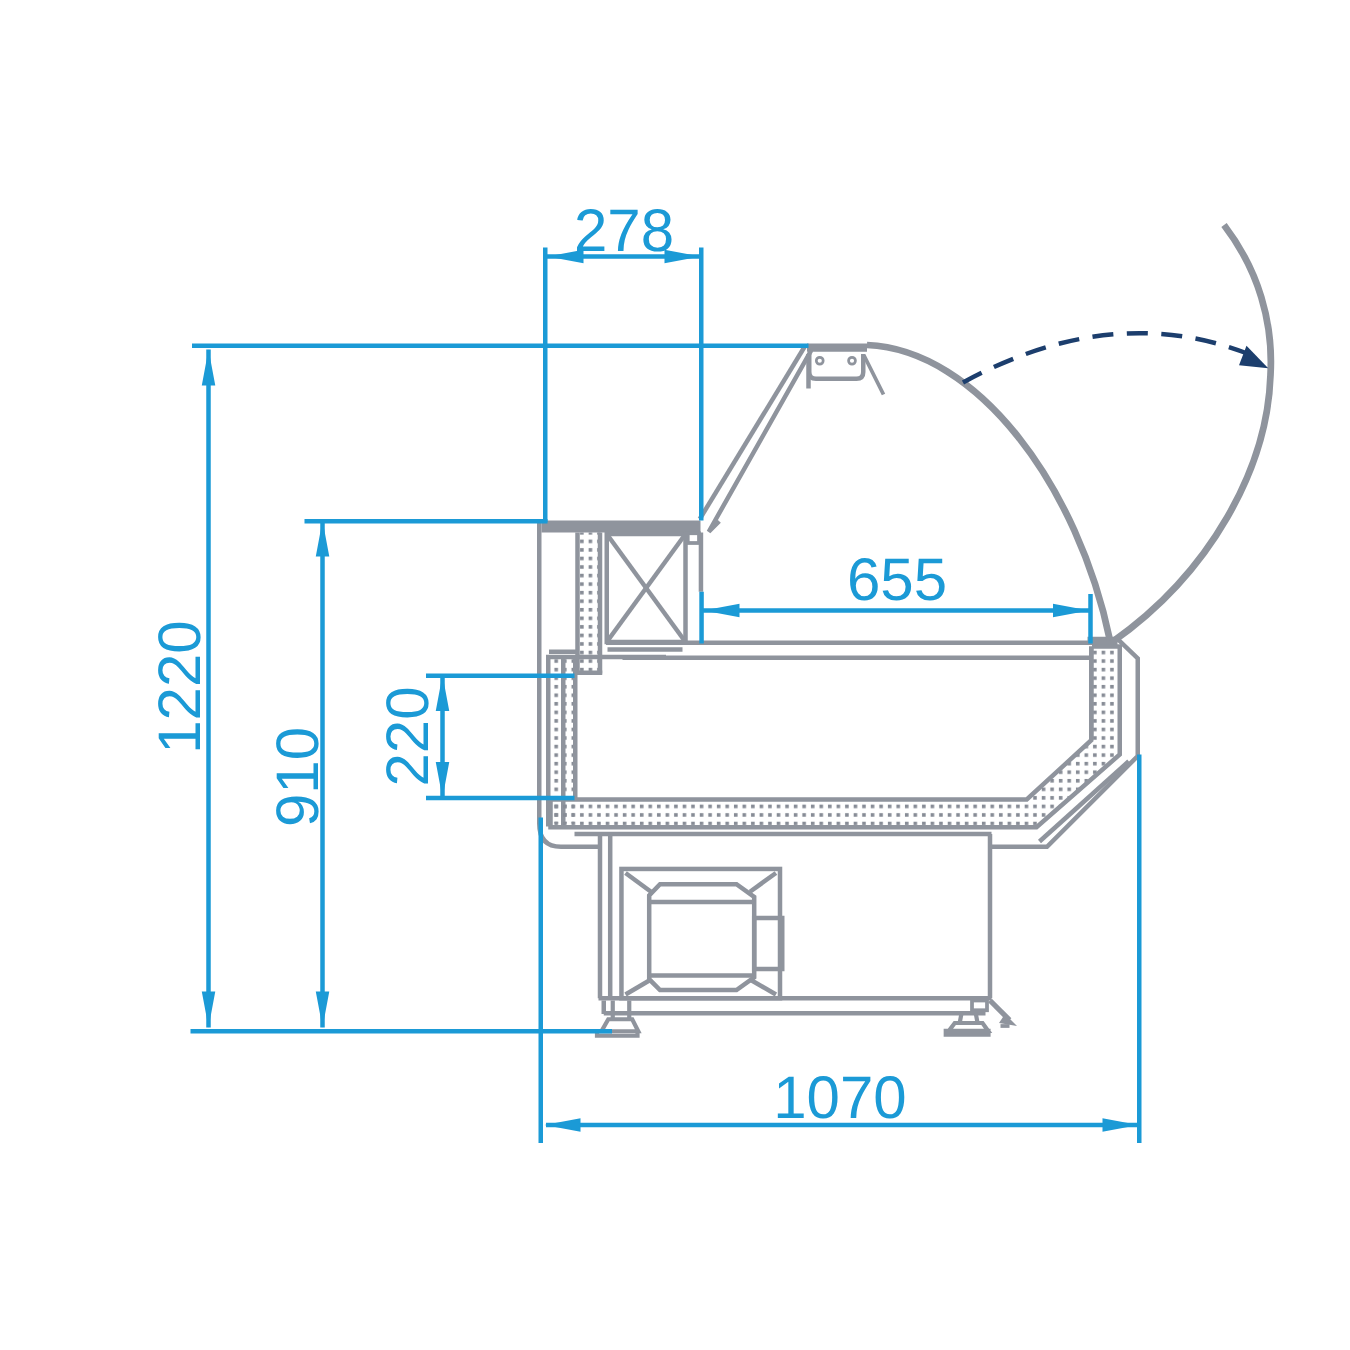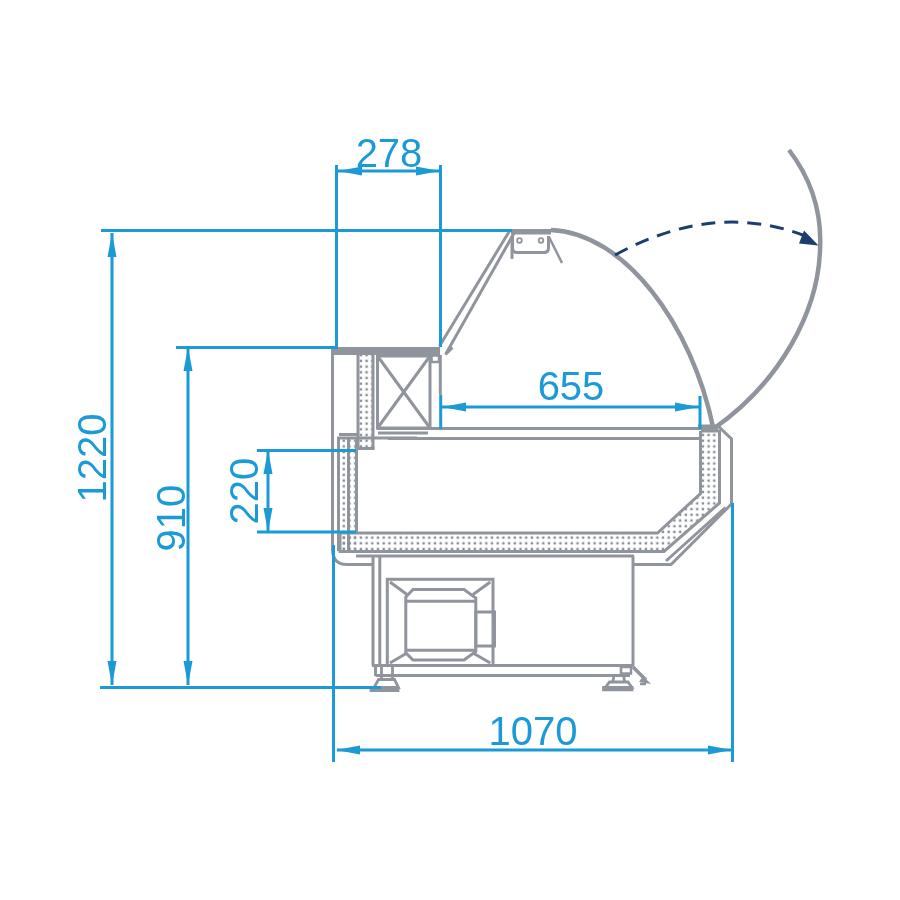--- a/index.html
+++ b/index.html
@@ -1,16 +1,16 @@
 <!DOCTYPE html>
 <html><head>
 <meta charset="utf-8">
 <style>
   html,body{margin:0;padding:0;background:#fff;}
-  #wrap{width:826px;height:900px;position:relative;overflow:hidden;background:#fff;}
+  #wrap{width:826px;height:900px;position:relative;overflow:hidden;background:#fff;margin-left:27px;}
   svg{display:block;}
   text{font-family:"Liberation Sans", sans-serif;fill:#1b9ad6;}
 </style>
 </head>
 <body>
 <div id="wrap">
 <svg width="900" height="900" viewBox="0 0 900 900">
 <defs>
   <pattern id="dots" width="5.7" height="5.7" patternUnits="userSpaceOnUse">
     <rect x="0.6" y="0.6" width="2.4" height="2.4" fill="#878c96"></rect>

